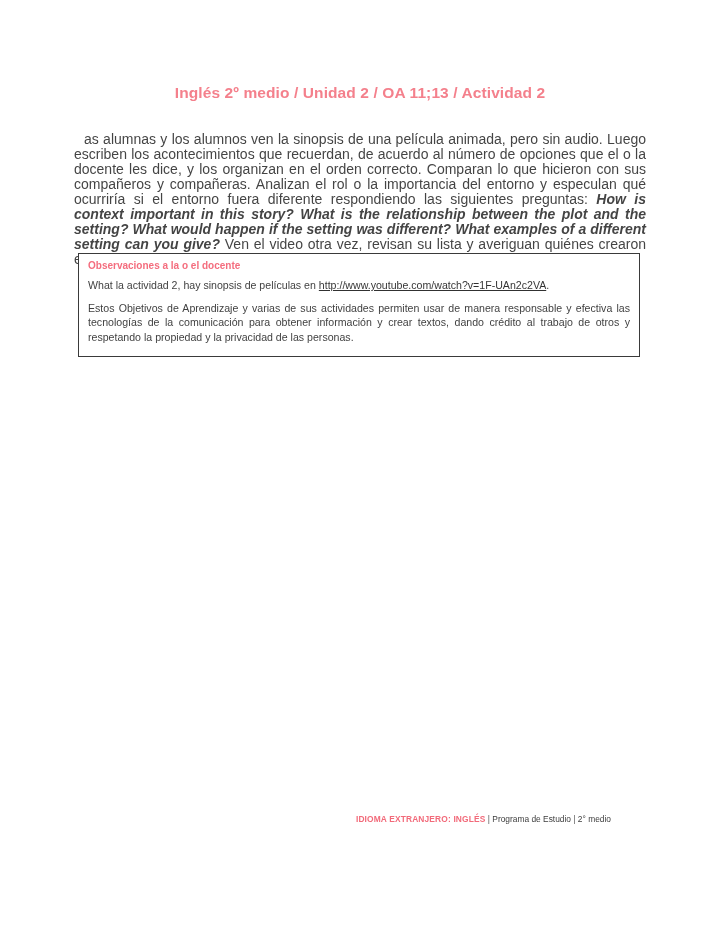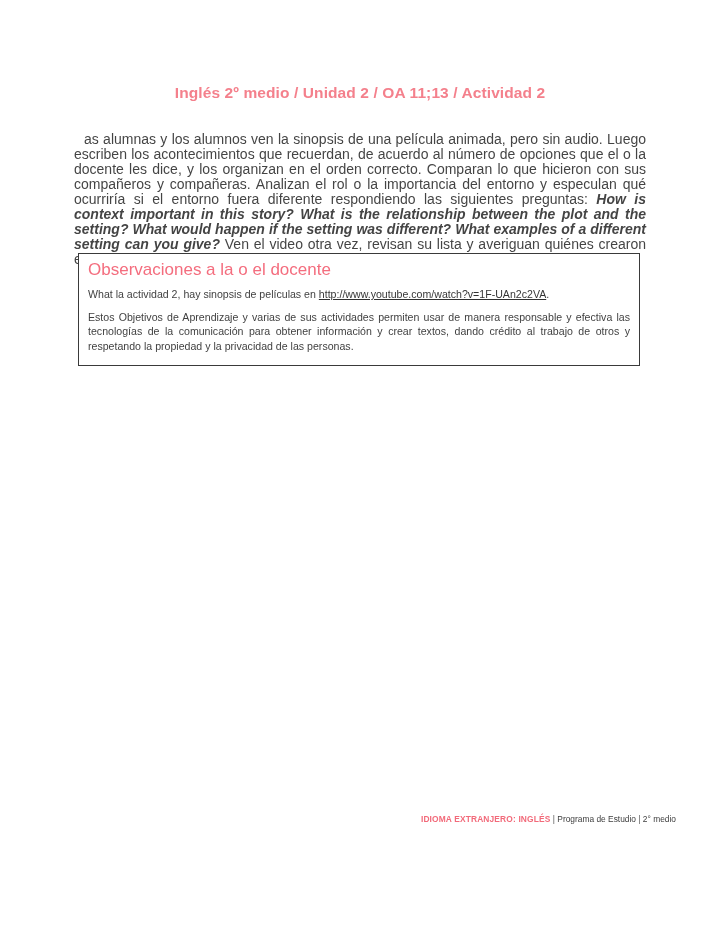--- a/index.html
+++ b/index.html
@@ -66,22 +66,22 @@
     position: absolute;
     left: 78px;
     top: 253px;
     width: 562px;
     box-sizing: border-box;
     border: 1.4px solid #3a3a3a;
     padding: 6px 9px 8px 9px;
     background: #fff;
   }
   .obs-title {
-    font-size: 17px;
-    font-weight: normal;
+    font-size: 10px;
+    font-weight: bold;
     color: #f46d7e;
     margin: 0 0 7px 0;
     filter: blur(0.3px);
   }
   .obs-text {
     font-size: 10.6px;
     line-height: 14.2px;
     color: #2b2b2b;
     margin: 0 0 9px 0;
     text-align: justify;
@@ -93,21 +93,21 @@
     color: #1b1b1b;
     word-break: break-all;
   }
 
   
   .footer {
     position: absolute;
     left: 0;
     top: 814px;
     width: 720px;
-    padding-right: 44px;
+    padding-right: 109px;
     box-sizing: border-box;
     text-align: right;
     font-size: 8.4px;
     filter: blur(0.35px);
   }
   .footer-brand {
     color: #f26a7a;
     font-weight: bold;
     letter-spacing: 0.15px;
   }

